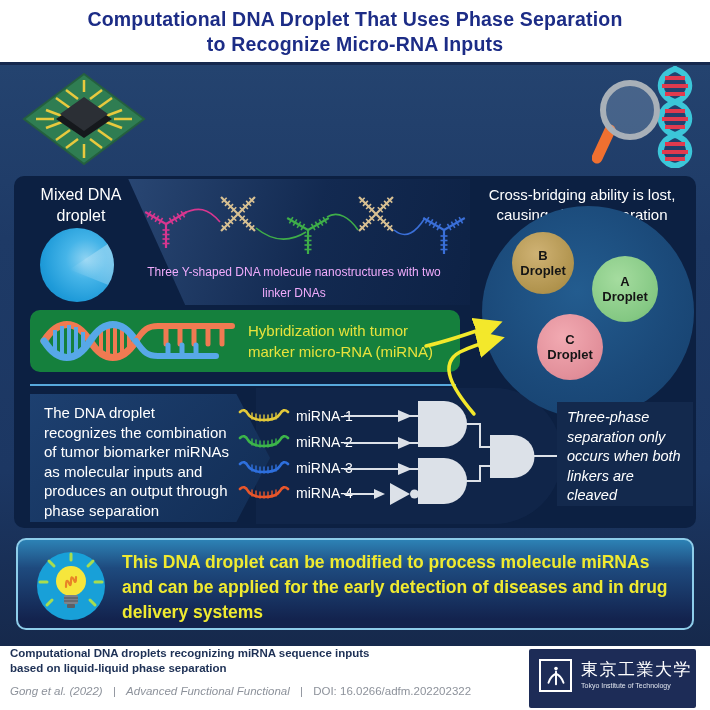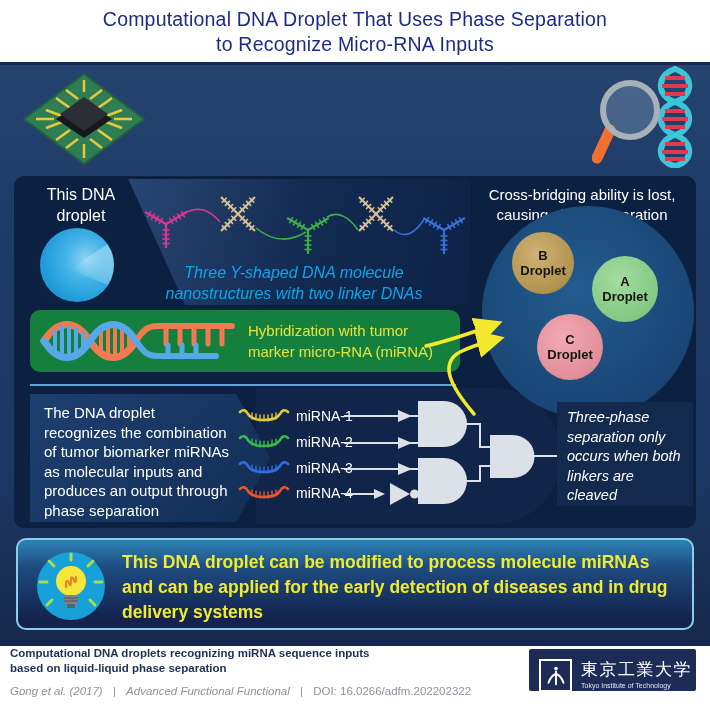--- a/index.html
+++ b/index.html
@@ -3,21 +3,21 @@
 <meta charset="utf-8">
 <style>
   * { margin:0; padding:0; box-sizing:border-box; }
   html,body { width:710px; height:710px; overflow:hidden; background:#fff;
     font-family:"Liberation Sans", sans-serif; }
   .stage { position:relative; width:710px; height:710px; }
 
   
   .title-band { position:absolute; left:0; top:0; width:710px; height:62px;
     background:#ffffff; text-align:center; padding-top:7px; }
-  .title-band .t { font-size:19.5px; font-weight:normal; color:#1c2c86; line-height:25px; letter-spacing:.2px; }
+  .title-band .t { font-size:19.5px; font-weight:bold; color:#1c2c86; line-height:25px; letter-spacing:.2px; }
 
   
   .bg { position:absolute; left:0; top:62px; width:710px; height:584px;
     background:linear-gradient(180deg,#24436f 0%,#1e3a66 30%,#1c3763 70%,#16294c 100%);
     border-top:3px solid #16294e; }
 
   
   .intro-text { position:absolute; left:150px; right:150px; top:72px; text-align:center;
     font-size:17px; color:#e8e23c; line-height:25px; }
   .icon-chip { position:absolute; left:22px; top:72px; }
@@ -31,21 +31,21 @@
     clip-path:polygon(4% 0,100% 0,100% 100%,20% 100%); }
   .mixed-label { position:absolute; left:12px; top:8px; width:110px; text-align:center;
     color:#fff; font-size:16px; line-height:21px; }
   .mixed-droplet { position:absolute; left:26px; top:52px; width:74px; height:74px; border-radius:50%;
     background:radial-gradient(circle at 62% 42%, #8fd3f2 0%, #45b4e8 32%, #1f9bd9 68%, #1286c2 100%); overflow:hidden; }
   .mixed-droplet .shine { position:absolute; inset:0;
     background:linear-gradient(250deg, rgba(255,255,255,.45), rgba(255,255,255,0) 60%);
     clip-path:polygon(100% 16%, 40% 56%, 100% 80%); }
   .y-structs { position:absolute; left:104px; top:6px; }
   .y-caption { position:absolute; left:130px; top:86px; width:300px; text-align:center;
-    color:#0ea5e9; font-size:16px; line-height:21px;font-style:italic; }
+    color:#f0abfc; font-size:12px; line-height:21px; }
 
   .cross-text { position:absolute; left:448px; top:9px; width:240px; text-align:center;
     color:#fff; font-size:15px; line-height:20px; }
   .big-circle { position:absolute; left:468px; top:30px; width:212px; height:212px; border-radius:50%;
     background:radial-gradient(circle at 45% 40%, #235c8f 0%, #1b4a7a 55%, #153e6b 100%); z-index:2; }
   .droplet { position:absolute; border-radius:50%; display:flex; flex-direction:column;
     align-items:center; justify-content:center; color:#151515; font-weight:bold; font-size:13px; line-height:15px; }
   .droplet-b { left:30px; top:26px; width:62px; height:62px;
     background:radial-gradient(circle at 40% 35%, #cfb274, #b0934d 70%, #9d8240 100%); }
   .droplet-a { left:110px; top:50px; width:66px; height:66px;
@@ -86,21 +86,21 @@
     color:#f0ea30; font-weight:bold; font-size:17.5px; line-height:25px; }
   .icon-bulb { position:absolute; left:18px; top:11px; }
 
   
   .footer { position:absolute; left:0; top:646px; width:710px; height:64px; background:#ffffff; }
   .foot-caption { position:absolute; left:10px; top:0; color:#1d3055; font-weight:bold;
     font-size:11.5px; line-height:15px; }
   .foot-cite { position:absolute; left:10px; top:39px; color:#8d929b; font-size:11.5px; }
   .foot-cite .it { font-style:italic; }
   .foot-cite .sep { margin:0 7px; }
-  .tt-logo { position:absolute; left:529px; top:3px; width:167px; height:42px;
+  .tt-logo { position:absolute; left:529px; top:3px; width:167px; height:59px;
     background:#1d2c57; border-radius:2px; }
   .tt-mark { position:absolute; left:10px; top:10px; width:33px; height:33px;
     border:2.5px solid #fff; display:flex; align-items:center; justify-content:center; }
   .tt-jp { position:absolute; left:52px; top:9px; color:#fff; font-size:17px; letter-spacing:1.5px; }
   .tt-en { position:absolute; left:52px; top:33px; color:#dfe4ee; font-size:7px; }
 </style>
 </head>
 <body>
 
 <div class="stage">
@@ -155,21 +155,21 @@
         <line x1="70" y1="86" x2="96" y2="86"></line>
         <line x1="73" y1="93" x2="93" y2="93"></line>
     </g>
     <line x1="18" y1="64" x2="5" y2="92" stroke="#f07030" stroke-width="11" stroke-linecap="round"></line>
     <circle cx="38" cy="44" r="27" fill="rgba(200,225,240,0.22)" stroke="#a8b0b8" stroke-width="6"></circle>
   </svg>
 
   <div class="main-panel">
     <div class="y-wedge"></div>
 
-    <div class="mixed-label">This DNA droplet</div>
+    <div class="mixed-label">Mixed DNA droplet</div>
     <div class="mixed-droplet">
         <div class="shine"></div>
       </div>
 
     <svg class="y-structs" width="352" height="80" viewBox="0 0 352 80">
       <defs>
         <g id="arm">
           <line x1="0" y1="0" x2="0" y2="24" stroke-width="2.2"></line>
           <line x1="-3.5" y1="6" x2="3.5" y2="6" stroke-width="1.6"></line>
           <line x1="-3.5" y1="10.5" x2="3.5" y2="10.5" stroke-width="1.6"></line>
@@ -405,21 +405,21 @@
     </svg>
     <div class="banner-text">This DNA droplet can be modified to process molecule miRNAs and can be applied for the early detection of diseases and in drug delivery systems</div>
   </div>
 
   <div class="footer">
     <div class="foot-caption">
       <div>Computational DNA droplets recognizing miRNA sequence inputs</div>
       <div>based on liquid-liquid phase separation</div>
     </div>
     <div class="foot-cite">
-      <span class="it">Gong et al. (2017)</span>
+      <span class="it">Gong et al. (2022)</span>
       <span class="sep">|</span>
       <span class="it">Advanced Functional Functional</span>
       <span class="sep">|</span>
       <span>DOI: 16.0266/adfm.202202322</span>
     </div>
     <div class="tt-logo">
       <div class="tt-mark">
         <svg width="24" height="24" viewBox="0 0 32 32">
           <circle cx="16" cy="6" r="2.4" fill="#fff"></circle>
           <g stroke="#fff" stroke-width="2.6" fill="none" stroke-linecap="round">

